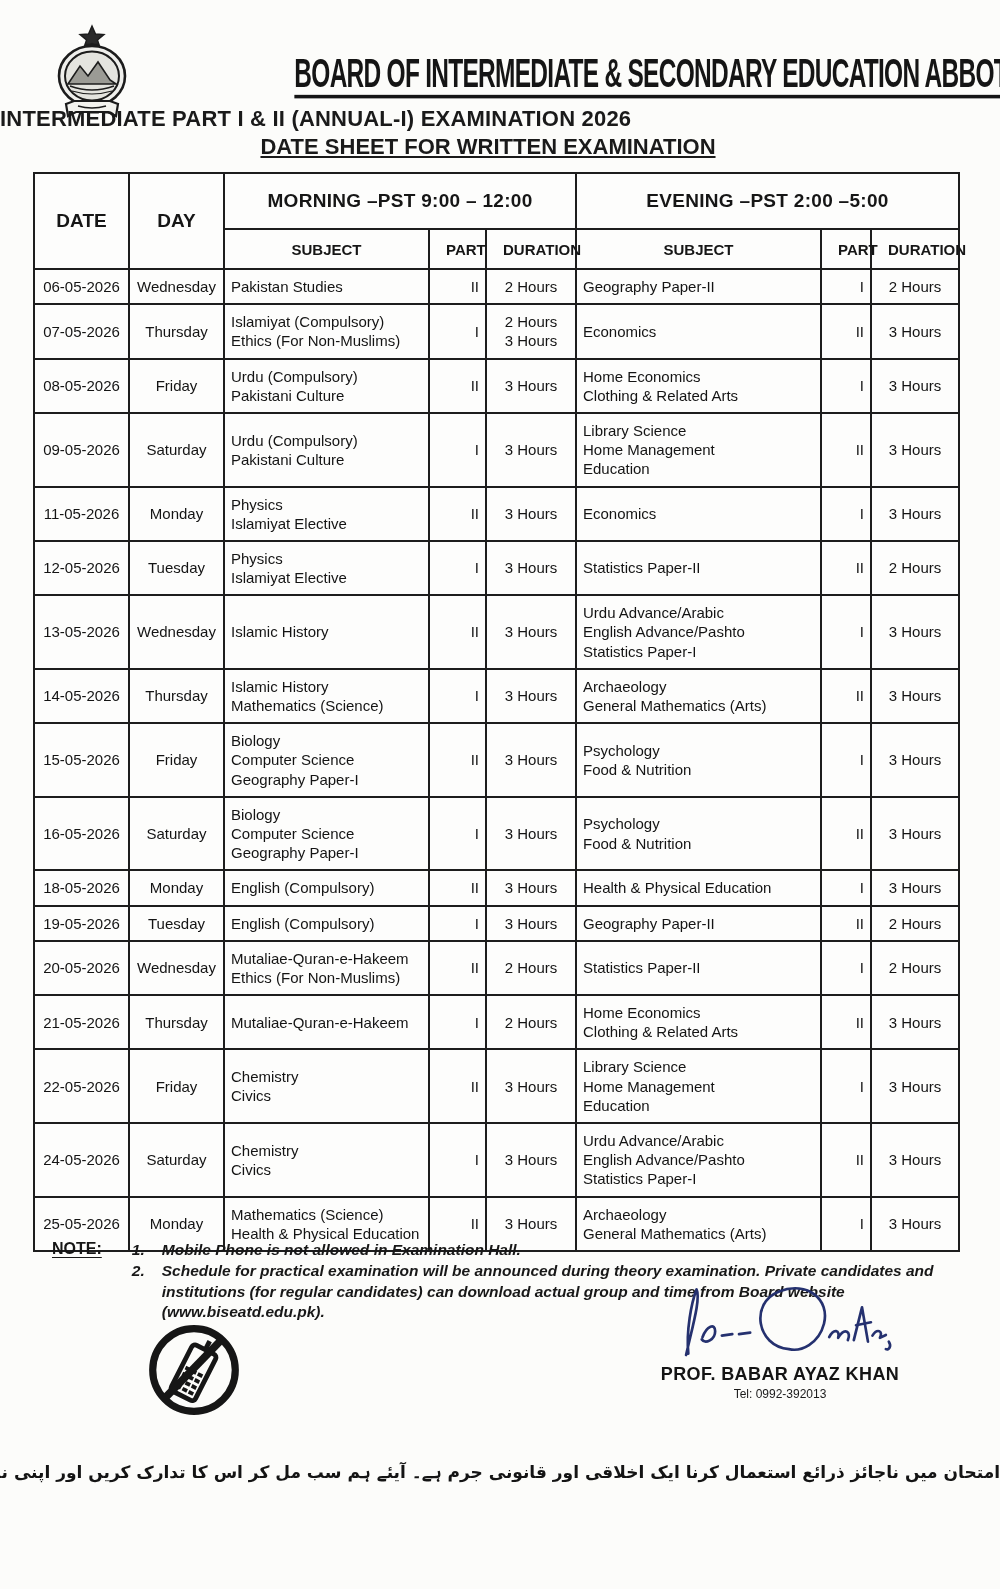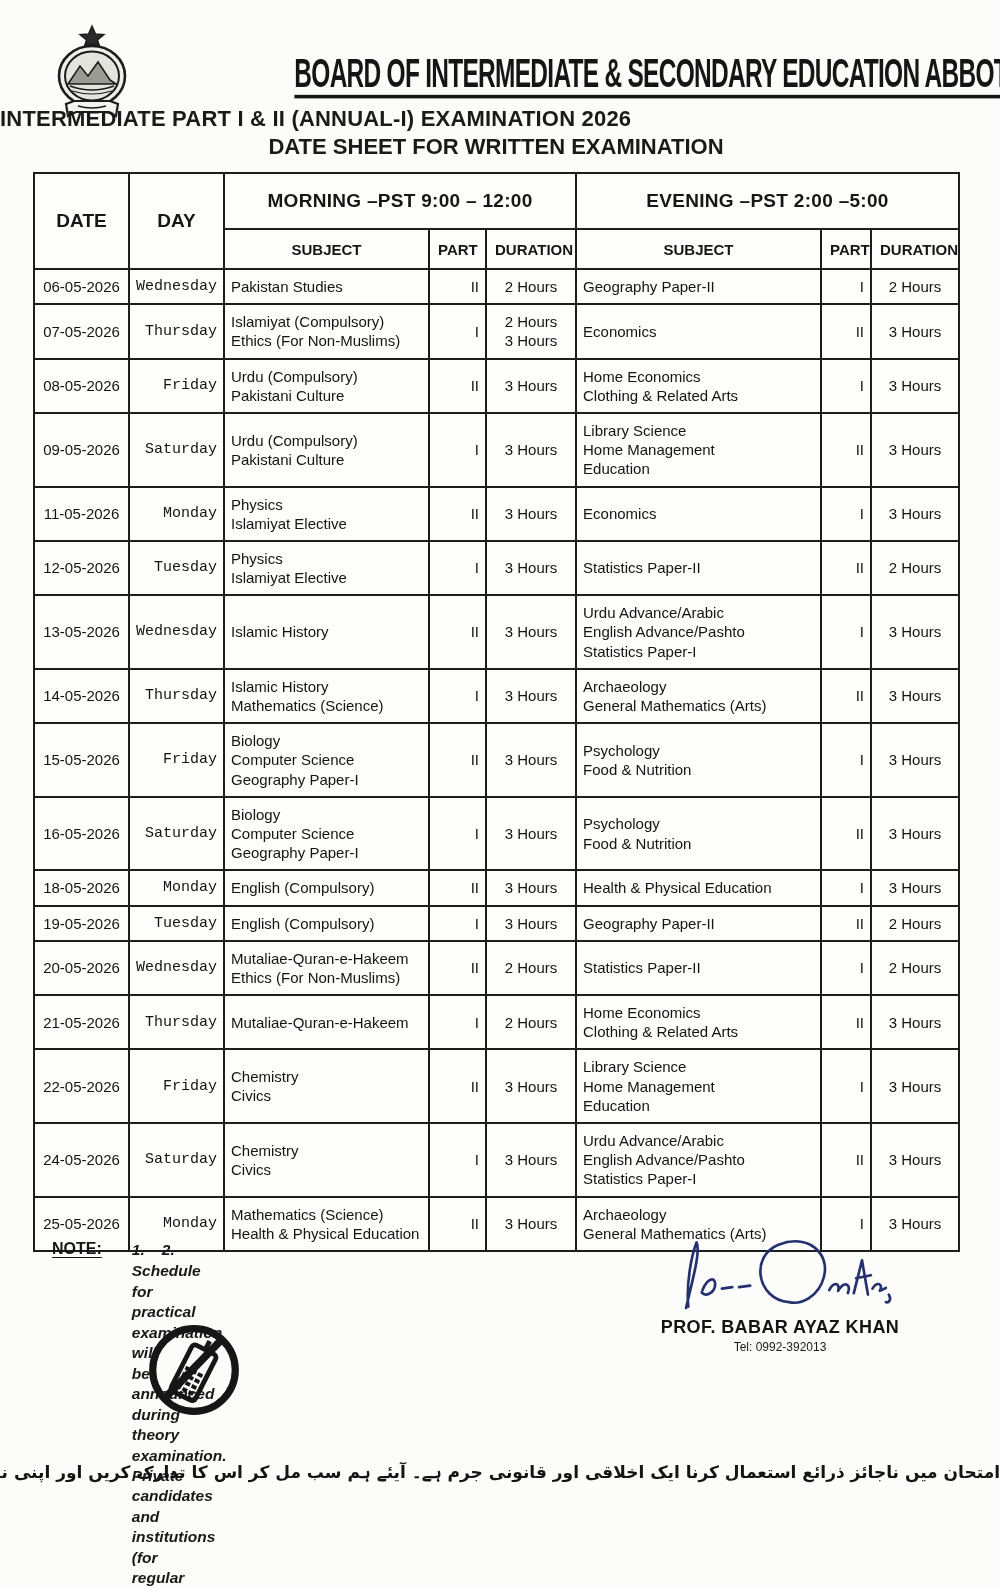--- a/index.html
+++ b/index.html
@@ -16,52 +16,52 @@
     white-space:nowrap;overflow:visible;
   }
   .board-name span{
     display:inline-block;font-weight:bold;font-size:34px;letter-spacing:-1px;
     transform:scale(0.72,1.18);transform-origin:center top;
     text-decoration:underline;text-decoration-thickness:3px;text-underline-offset:7px;
     color:#151515;
   }
   .exam-title{position:absolute;left:0;top:106px;width:1000px;
     font-weight:bold;font-size:22px;letter-spacing:0.2px;color:#1a1a1a;}
-  .sheet-title{position:absolute;left:8px;top:134px;width:976px;text-align:center;
-    font-weight:bold;font-size:22px;color:#1a1a1a;}
+  .sheet-title{position:absolute;left:0;top:134px;width:976px;text-align:center;
+    font-weight:bold;font-size:22px;color:#1a1a1a;text-decoration:underline;}
   
   table.datesheet{
     position:absolute;left:33px;top:172px;width:925px;
     border-collapse:collapse;table-layout:fixed;background:#fdfdfc;
   }
   table.datesheet th, table.datesheet td{
     border:2px solid #1d1d1d;vertical-align:middle;
   }
-  table.datesheet th{padding:4px 8px;}
+  table.datesheet th{padding:4px 16px;}
   th.h-session{font-size:19px;font-weight:bold;height:46px;letter-spacing:0.3px;}
   th.h-datekey{font-size:19px;font-weight:bold;}
   th.h-sub{font-size:15px;font-weight:bold;height:30px;}
   table.datesheet td{
     font-size:15px;line-height:1.28;padding:7px 6px;white-space:pre-line;color:#141414;
   }
   td.c-date{text-align:center;font-size:14.5px;padding-left:2px;padding-right:2px;}
-  td.c-day{text-align:right;padding-left:10px;font-family:Liberation Mono, monospace;}
+  td.c-day{text-align:center;padding-left:10px;}
   td.c-subj{text-align:left;padding-left:9px;}
   td.c-part{text-align:right;}
   td.c-dur{text-align:center;}
   
   .notes{position:absolute;left:52px;top:1240px;width:892px;display:flex;gap:30px;}
   .note-label{font-weight:bold;font-size:16px;text-decoration:underline;
     text-underline-offset:3px;flex:0 0 auto;}
   .note-items{display:grid;grid-template-columns:30px 1fr;row-gap:1px;
     font-weight:bold;font-style:italic;font-size:15.5px;line-height:1.32;color:#181818;}
   .note-num{font-weight:bold;font-style:italic;}
   
   .no-mobile{position:absolute;left:146px;top:1322px;width:96px;height:96px;}
-  .sign-block{position:absolute;left:608px;top:1235px;width:344px;text-align:center;}
+  .sign-block{position:absolute;left:608px;top:1282px;width:344px;text-align:center;}
   .sign-svg{display:block;margin:0 auto;width:250px;height:82px;}
   .sign-name{font-weight:bold;font-size:18px;letter-spacing:0.4px;color:#141414;}
   .sign-desig{font-size:17px;margin-top:2px;color:#1a1a1a;}
   .sign-tel{font-size:12px;margin-top:2px;color:#1a1a1a;}
   .urdu-note{
     position:absolute;left:0;top:1462px;width:1000px;text-align:center;
     direction:rtl;font-family:"DejaVu Sans", sans-serif;font-weight:bold;
     font-size:17px;white-space:nowrap;color:#141414;
   }
 </style>
@@ -322,20 +322,21 @@
         <td class="c-part">I</td>
         <td class="c-dur">3 Hours</td>
       </tr>
     </tbody>
 </table>
 
 <div class="notes">
   <span class="note-label">NOTE:</span>
   <div class="note-items">
     <span class="note-num">1.</span>
+    <span>Mobile Phone is not allowed in Examination Hall.</span>
     <span class="note-num">2.</span>
     <span>Schedule for practical examination will be announced during theory examination.  Private candidates and institutions (for regular candidates) can download actual group and time from Board website (www.biseatd.edu.pk).</span>
   </div>
 </div>
 
 <div class="no-mobile">
   <svg viewBox="0 0 100 100" width="96" height="96">
     <circle cx="50" cy="50" r="43" fill="none" stroke="#161616" stroke-width="7.5"></circle>
     <g transform="rotate(27 50 52)">
       <line x1="50" y1="16" x2="50" y2="26" stroke="#161616" stroke-width="5"></line>

